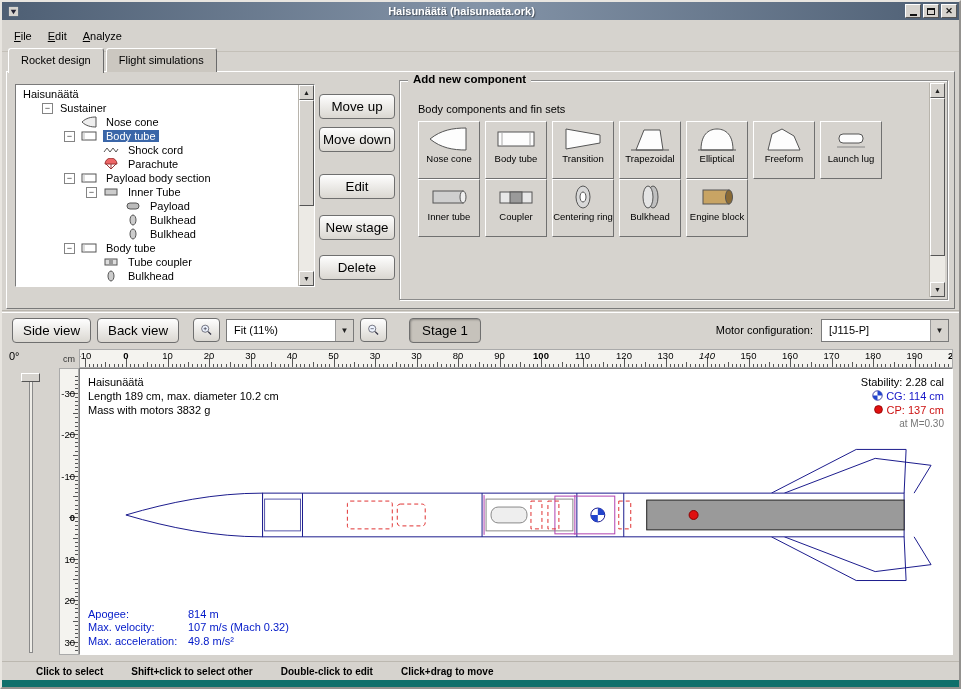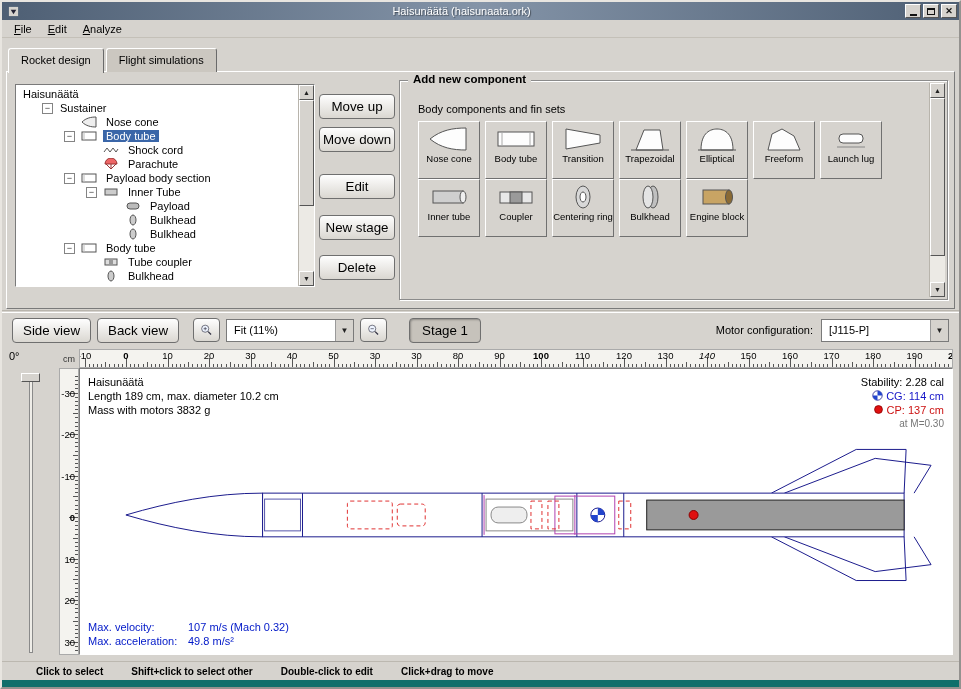--- a/index.html
+++ b/index.html
@@ -5,27 +5,27 @@
   html,body{margin:0;padding:0;width:961px;height:689px;overflow:hidden;background:#9a9a9a;}
   *{box-sizing:border-box;}
   .window{position:absolute;inset:0;background:#d6d3ce;border:2px outset #e8e5e0;
     font-family:"Liberation Sans",sans-serif;font-size:11px;color:#000;}
   
   .titlebar{position:absolute;top:0;left:0;right:0;height:18px;
     background:linear-gradient(to right,#4e5f74,#8494a8 50%,#4e5f74);
     display:flex;align-items:center;padding:0 2px;}
   .title-icon{width:14px;height:13px;display:flex;align-items:center;justify-content:center;margin-left:2px;}
   .title-icon svg{width:11px;height:11px;}
-  .title-text{flex:1;text-align:center;color:#fff;font-weight:normal;font-size:11px;text-shadow:1px 1px 1px rgba(0,0,0,.45);}
+  .title-text{flex:1;text-align:center;color:#fff;font-weight:bold;font-size:11px;text-shadow:1px 1px 1px rgba(0,0,0,.45);}
   .tbtn{width:16px;height:14px;background:#d6d3ce;border:1px solid;border-color:#fff #555 #555 #fff;
     display:flex;align-items:center;justify-content:center;margin-left:2px;font-size:9px;font-weight:bold;color:#111;}
   .glyph-min{width:7px;height:2px;background:#111;margin-top:7px;}
   .glyph-max{width:8px;height:7px;border:1px solid #111;border-top-width:2px;}
   
-  .menubar{position:absolute;top:18px;left:0;right:0;height:18px;display:flex;align-items:center;padding-left:4px;
+  .menubar{position:absolute;top:18px;left:0;right:0;height:32px;display:flex;align-items:center;padding-left:4px;
     border-bottom:1px solid #c4c0b8;}
   .menu-item{display:inline-block;padding:3px 8px;}
   .menu-item::first-letter{text-decoration:underline;}
   
   .tabrow{position:absolute;top:43px;left:6px;height:27px;display:flex;align-items:flex-end;z-index:5;}
   .tab{padding:5px 12px 6px;border:1px solid;border-color:#fff #6a6a6a #6a6a6a #fff;border-bottom:none;
     border-radius:3px 3px 0 0;margin-right:2px;background:#cbc7c0;}
   .tab.active{background:#d6d3ce;position:relative;top:1px;padding-bottom:7px;}
   .design-area{position:absolute;top:69px;left:4px;right:4px;height:238px;background:#d6d3ce;
     border:1px solid;border-color:#fff #7a7a7a #7a7a7a #fff;}
@@ -791,20 +791,21 @@
         </div>
         <div class="cp-line">
           <svg viewBox="0 0 14 14">
               <circle cx="7" cy="7" r="5" fill="#e01010" stroke="#8a0000"></circle>
             </svg><span>CP: 137 cm</span>
         </div>
         <div class="mach-line">at M=0.30</div>
       </div>
 
       <div class="flight-stats">
+        <div class="fs-row"><span class="fs-label">Apogee:</span><span class="fs-value">814 m</span></div>
         <div class="fs-row"><span class="fs-label">Max. velocity:</span><span class="fs-value">107 m/s  (Mach 0.32)</span></div>
         <div class="fs-row"><span class="fs-label">Max. acceleration:</span><span class="fs-value">49.8 m/s²</span></div>
       </div>
     </div>
   </div>
 
   <div class="statusbar">
     <span>Click to select</span>
     <span>Shift+click to select other</span>
     <span>Double-click to edit</span>

